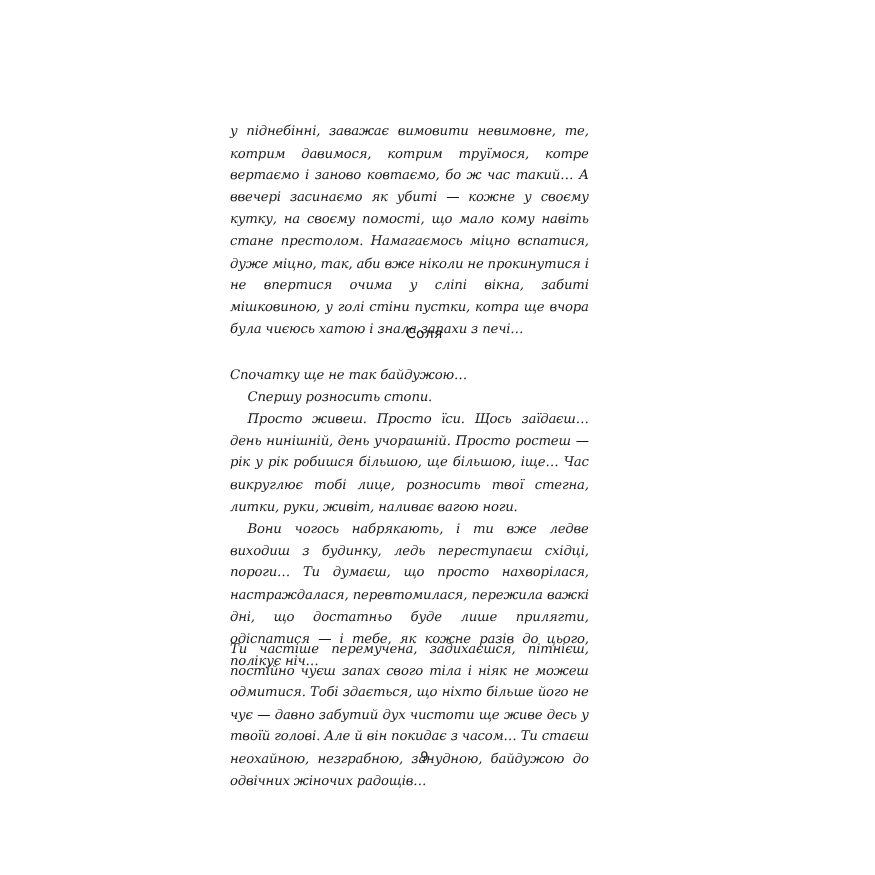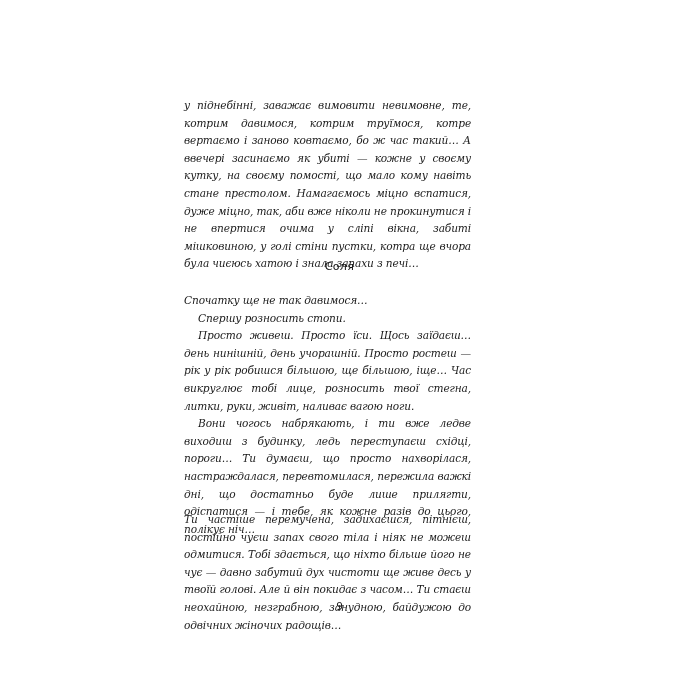--- a/index.html
+++ b/index.html
@@ -67,21 +67,21 @@
 
 <div class="page">
 
   <div class="textblock block-top">
     <p>у піднебінні, заважає вимовити невимовне, те, котрим давимося, котрим труїмося, котре вертаємо і заново ковтаємо, бо ж час такий… А ввечері засинаємо як убиті — кожне у своєму кутку, на своєму помості, що мало кому навіть стане престолом. Намагаємось міцно вспатися, дуже міцно, так, аби вже ніколи не прокинутися і не впертися очима у сліпі вікна, забиті мішковиною, у голі стіни пустки, котра ще вчора була чиєюсь хатою і знала запахи з печі…</p>
   </div>
 
   <div class="chapter-title">Соля</div>
 
   <div class="textblock block-chapter">
-    <p>Спочатку ще не так давимося…</p>
+    <p>Спочатку ще не так байдужою…</p>
     <p class="indent">Спершу розносить стопи.</p>
     <p class="indent">Просто живеш. Просто їси. Щось заїдаєш… день нинішній, день учорашній. Просто ростеш — рік у рік робишся більшою, ще більшою, іще… Час викруглює тобі лице, розносить твої стегна, литки, руки, живіт, наливає вагою ноги.</p>
     <p class="indent">Вони чогось набрякають, і ти вже ледве виходиш з будинку, ледь переступаєш східці, пороги… Ти думаєш, що просто нахворілася, настраждалася, перевтомилася, пережила важкі дні, що достатньо буде лише прилягти, одіспатися — і тебе, як кожне разів до цього, полікує ніч…</p>
   </div>
 
   <div class="textblock block-last">
     <p>Ти частіше перемучена, задихаєшся, пітнієш, постійно чуєш запах свого тіла і ніяк не можеш одмитися. Тобі здається, що ніхто більше його не чує — давно забутий дух чистоти ще живе десь у твоїй голові. Але й він покидає з часом… Ти стаєш неохайною, незграбною, занудною, байдужою до одвічних жіночих радощів…</p>
   </div>
 
   <div class="page-number">9</div>

